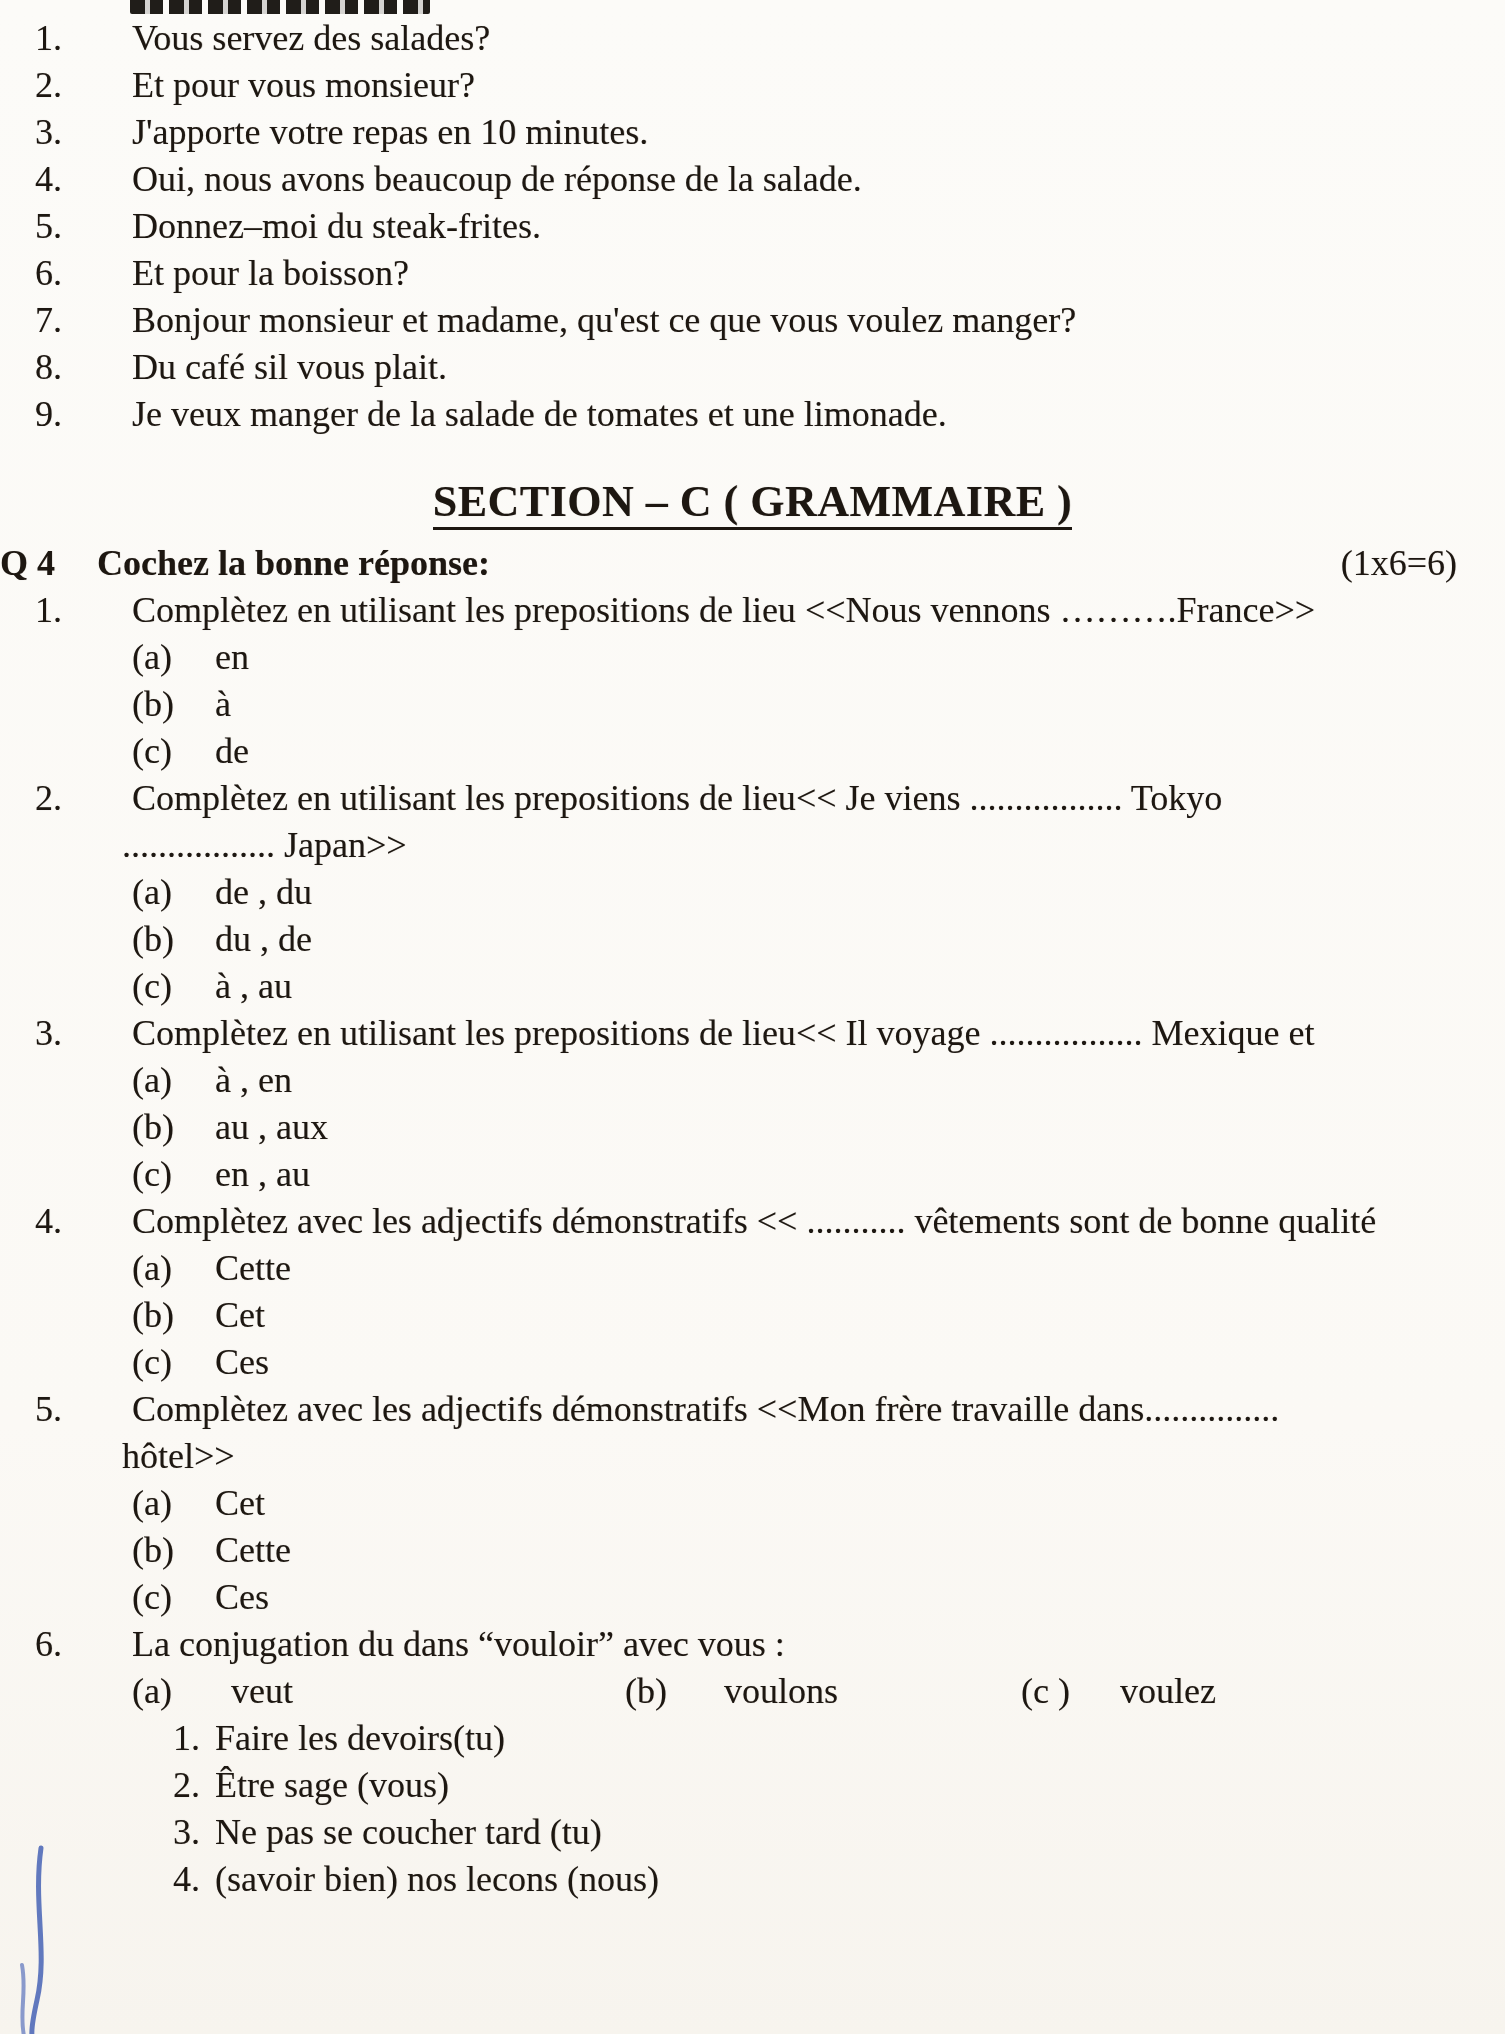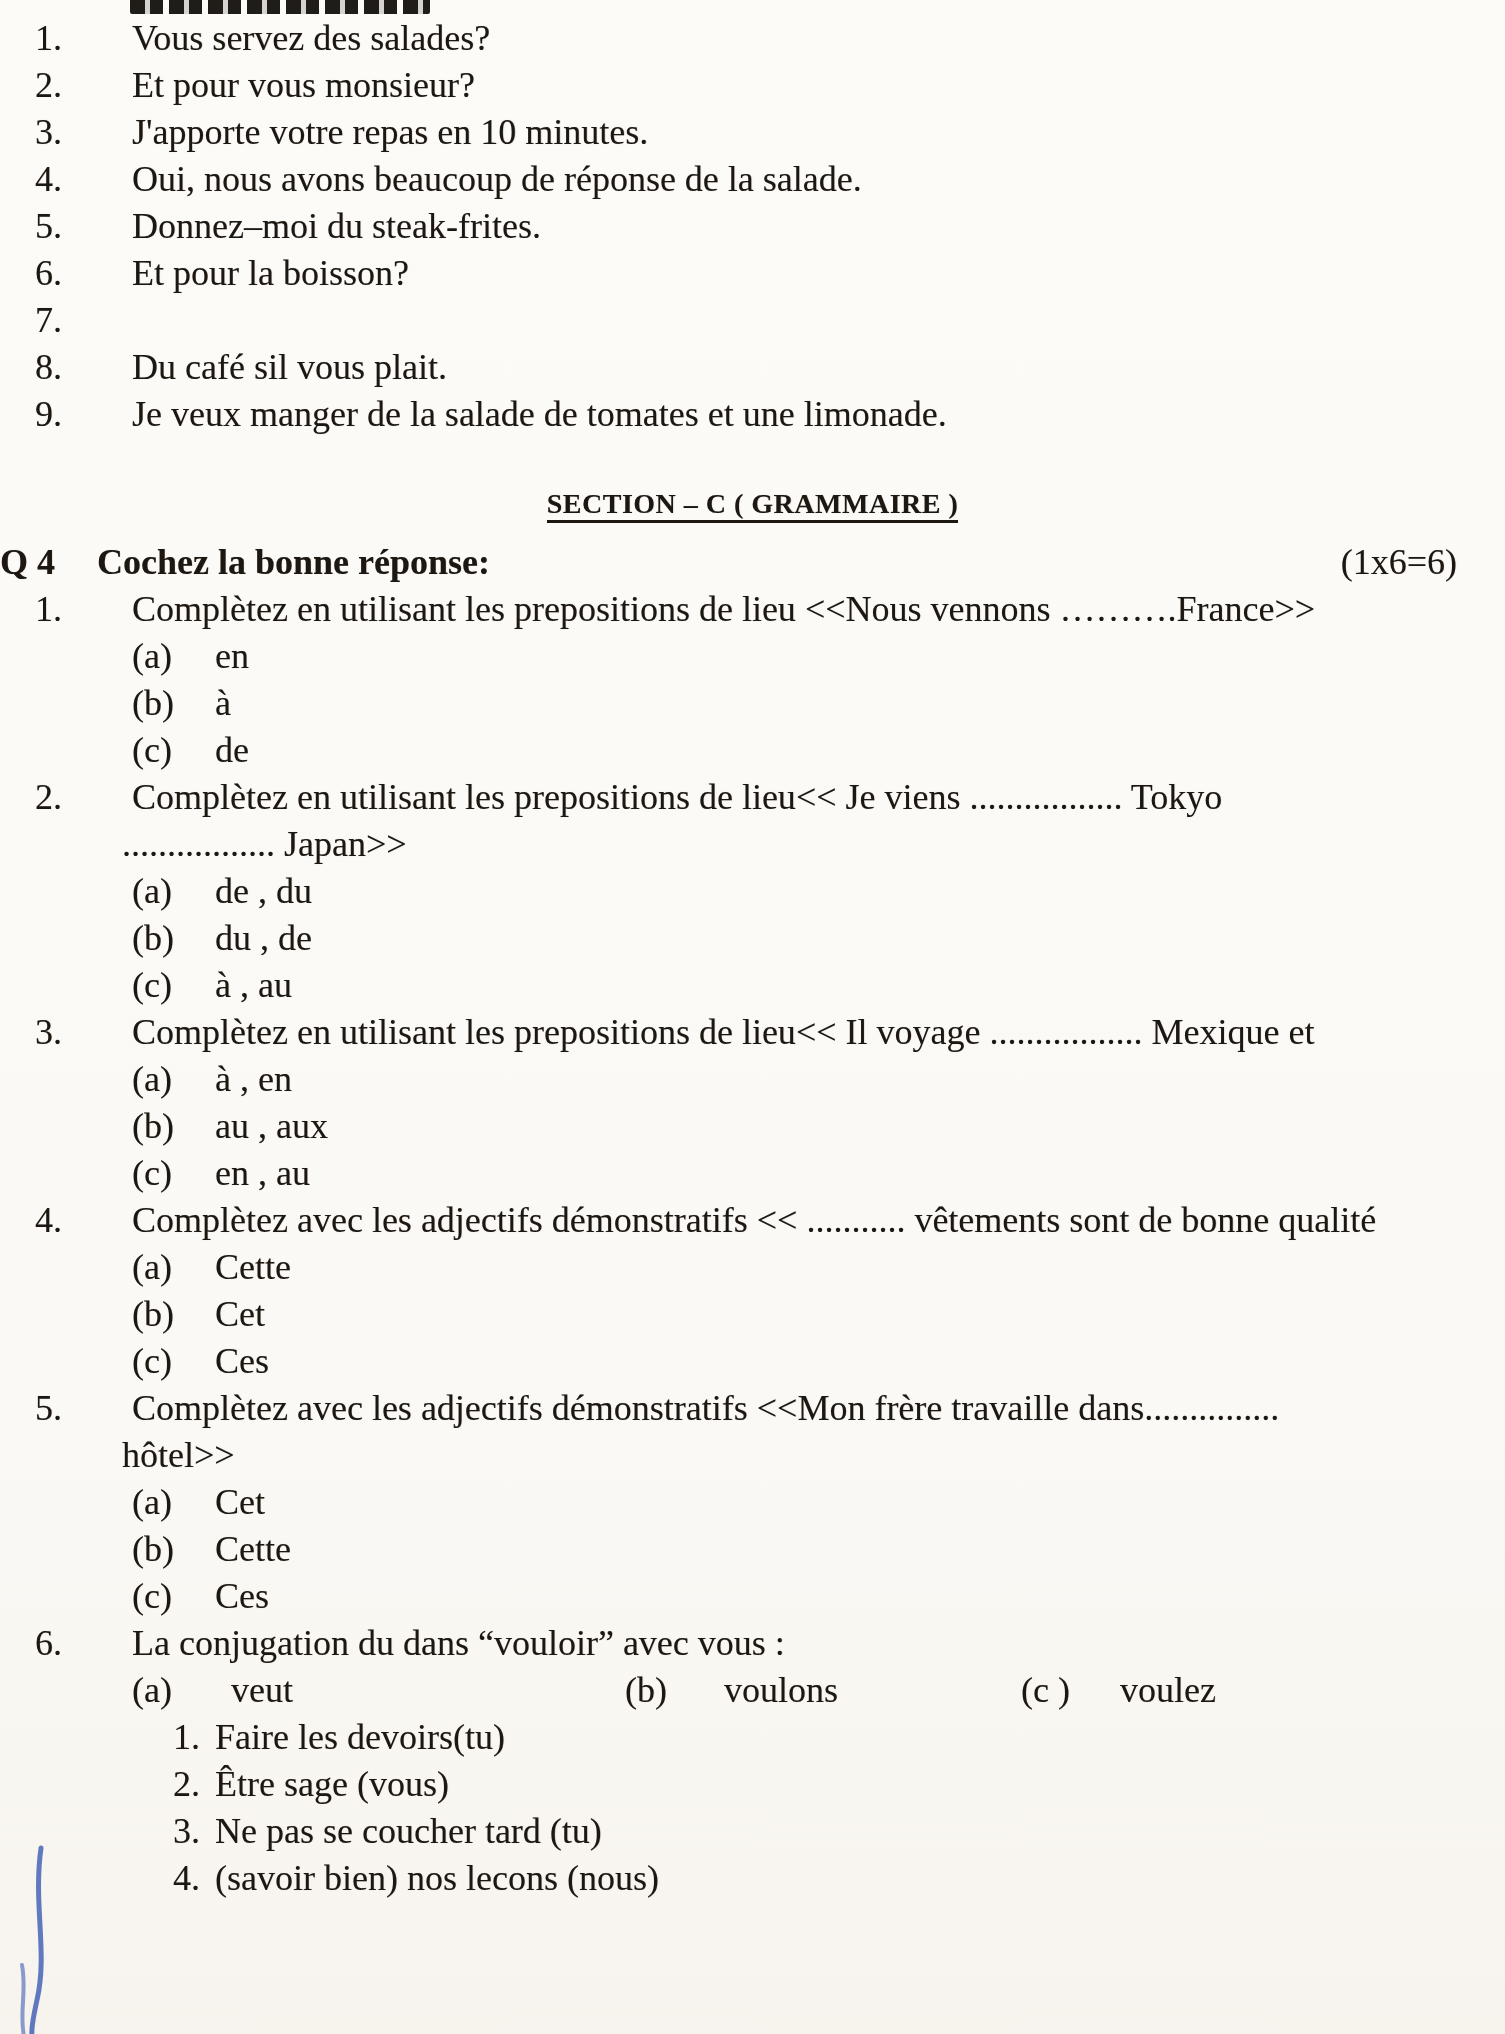--- a/index.html
+++ b/index.html
@@ -26,21 +26,21 @@
       #15120e 20px 33px, rgba(21,18,14,0) 33px 39px);
     filter:blur(.7px); border-radius:2px; opacity:.95;
   }
 
   .dialogue { padding-top:15px; }
   .dlg-row { display:flex; padding-left:35px; white-space:nowrap; }
   .dlg-num { flex:0 0 97px; }
 
   .section-heading-wrap { margin-top:40px; text-align:center; }
   .section-heading {
-    font-weight:bold; font-size:28px; letter-spacing:.5px;
+    font-weight:bold; font-size:44px; letter-spacing:.5px;
     border-bottom:3px solid #1d1711; padding-bottom:1px;
   }
 
   .q-header {
     display:flex; padding-right:48px;
     font-weight:bold; white-space:nowrap;
   }
   .q-header .q-label { flex:0 0 97px; }
   .q-header .q-marks { margin-left:auto; font-weight:normal; }
   .q-header.q5-header { margin-top:50px; }
@@ -92,20 +92,21 @@
     <div class="dlg-row">
         <span class="dlg-num">5.</span>
         <span>Donnez–moi du steak-frites.</span>
       </div>
     <div class="dlg-row">
         <span class="dlg-num">6.</span>
         <span>Et pour la boisson?</span>
       </div>
     <div class="dlg-row">
         <span class="dlg-num">7.</span>
+        <span>Bonjour monsieur et madame, qu'est ce que vous voulez manger?</span>
       </div>
     <div class="dlg-row">
         <span class="dlg-num">8.</span>
         <span>Du café sil vous plait.</span>
       </div>
     <div class="dlg-row">
         <span class="dlg-num">9.</span>
         <span>Je veux manger de la salade de tomates et une limonade.</span>
       </div>
   </div>

